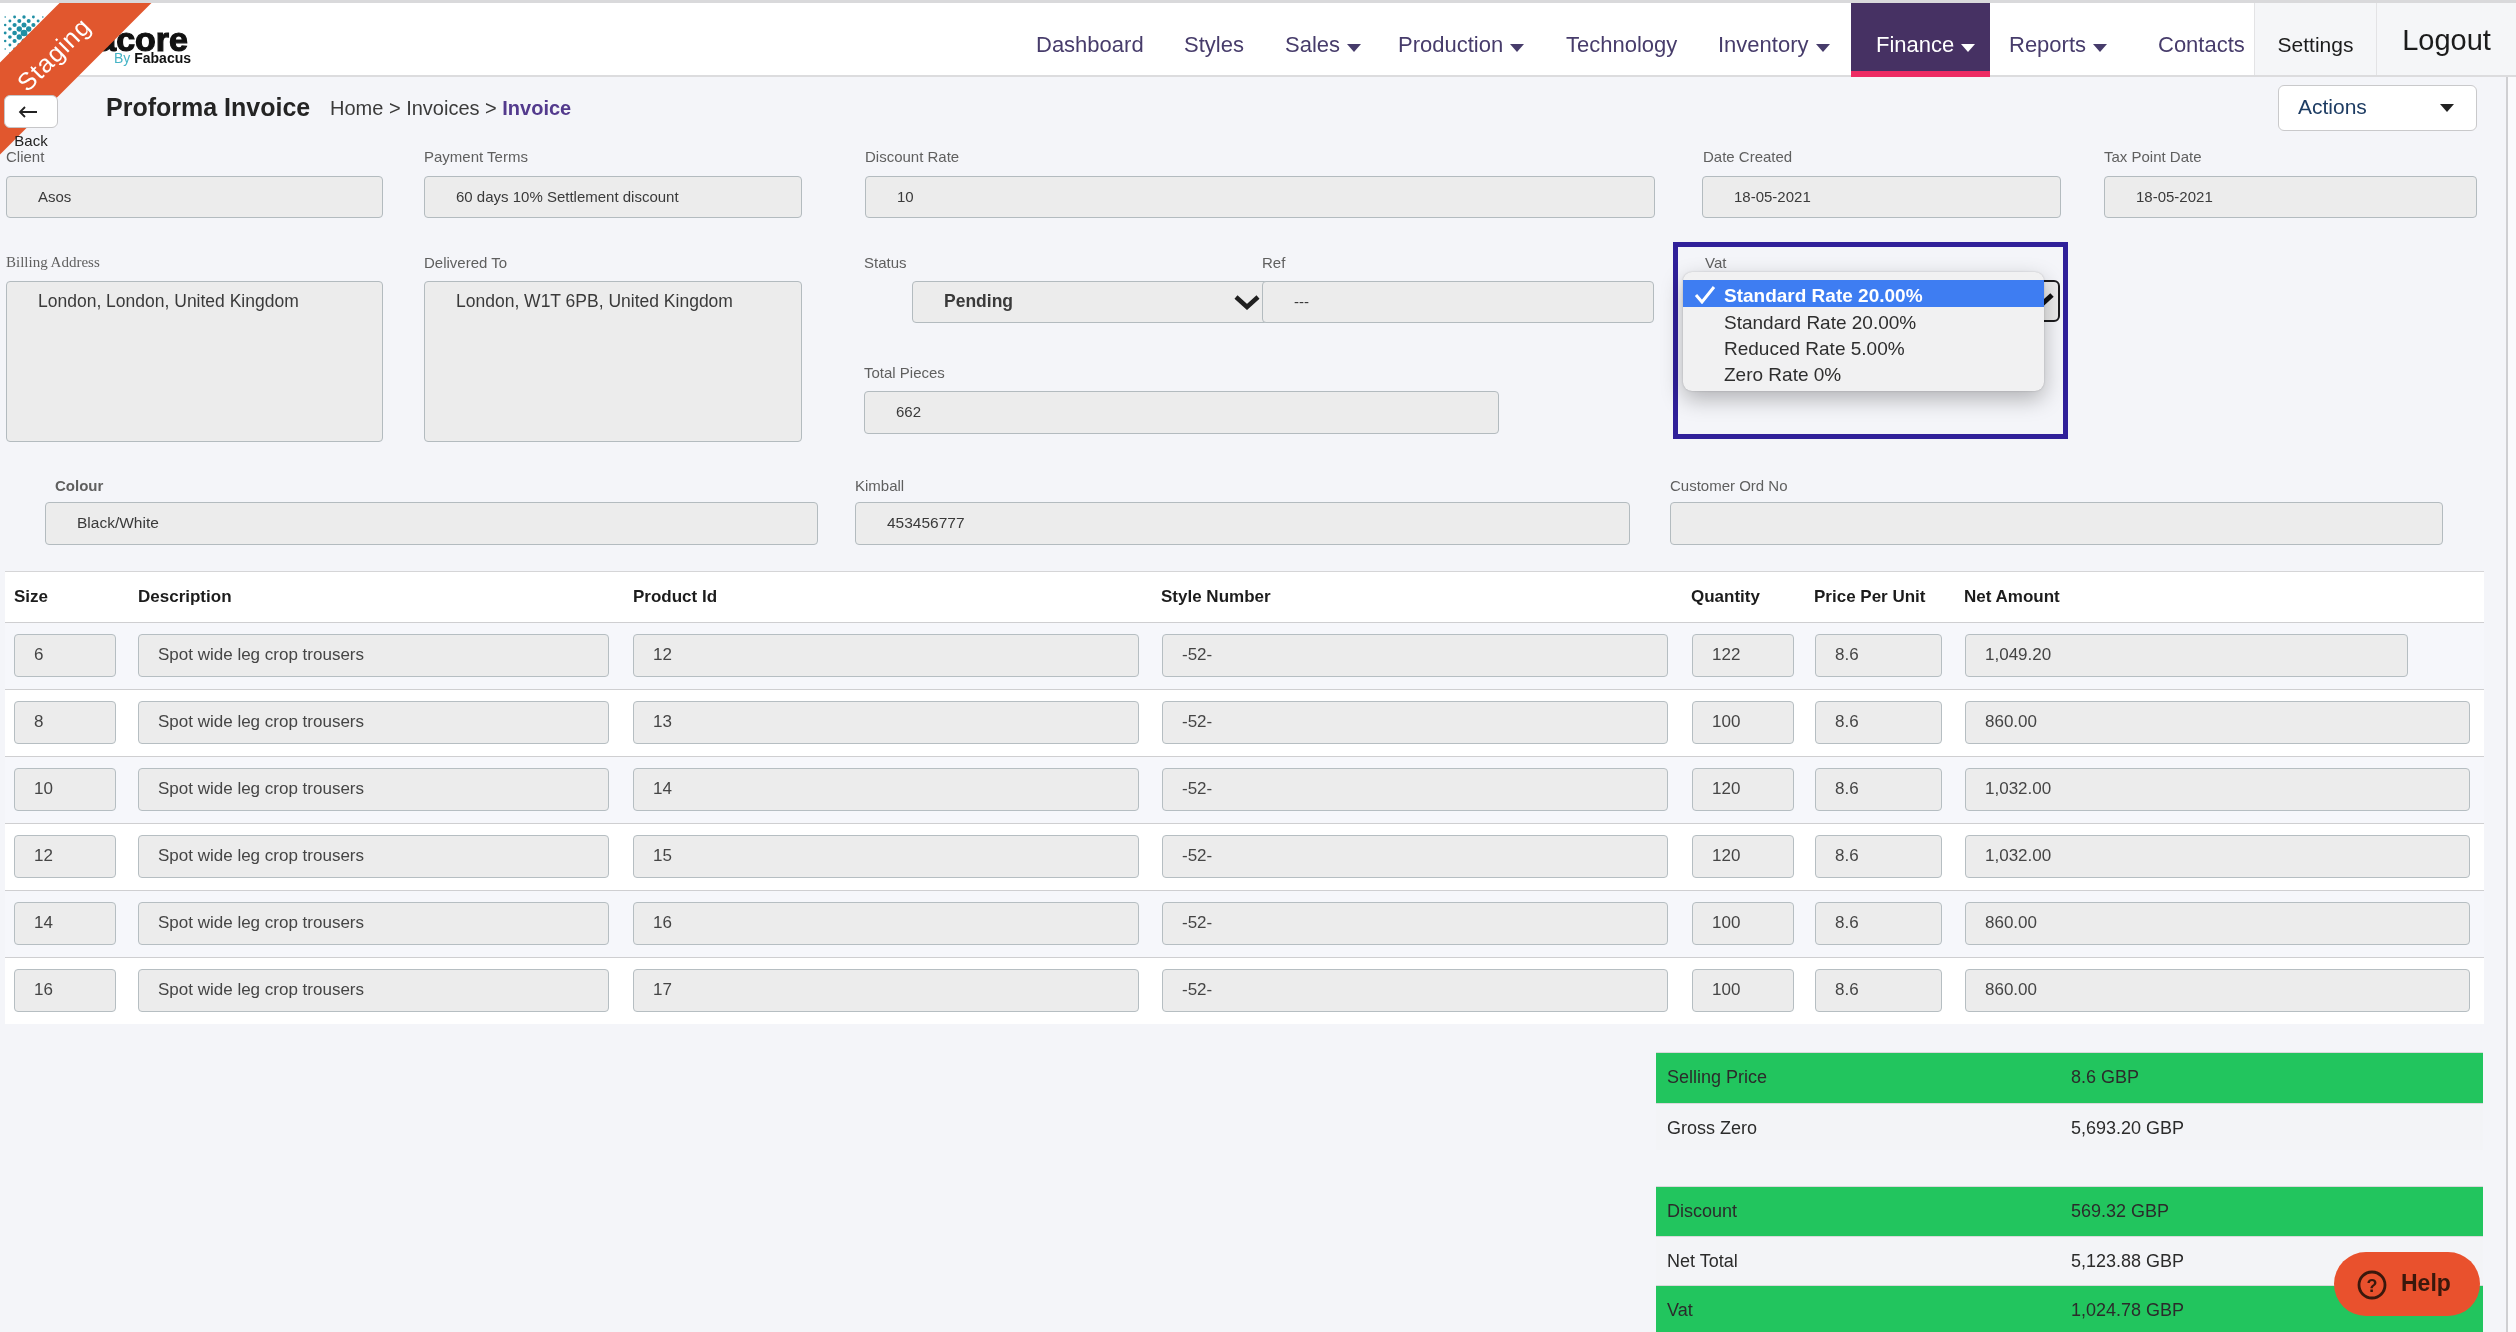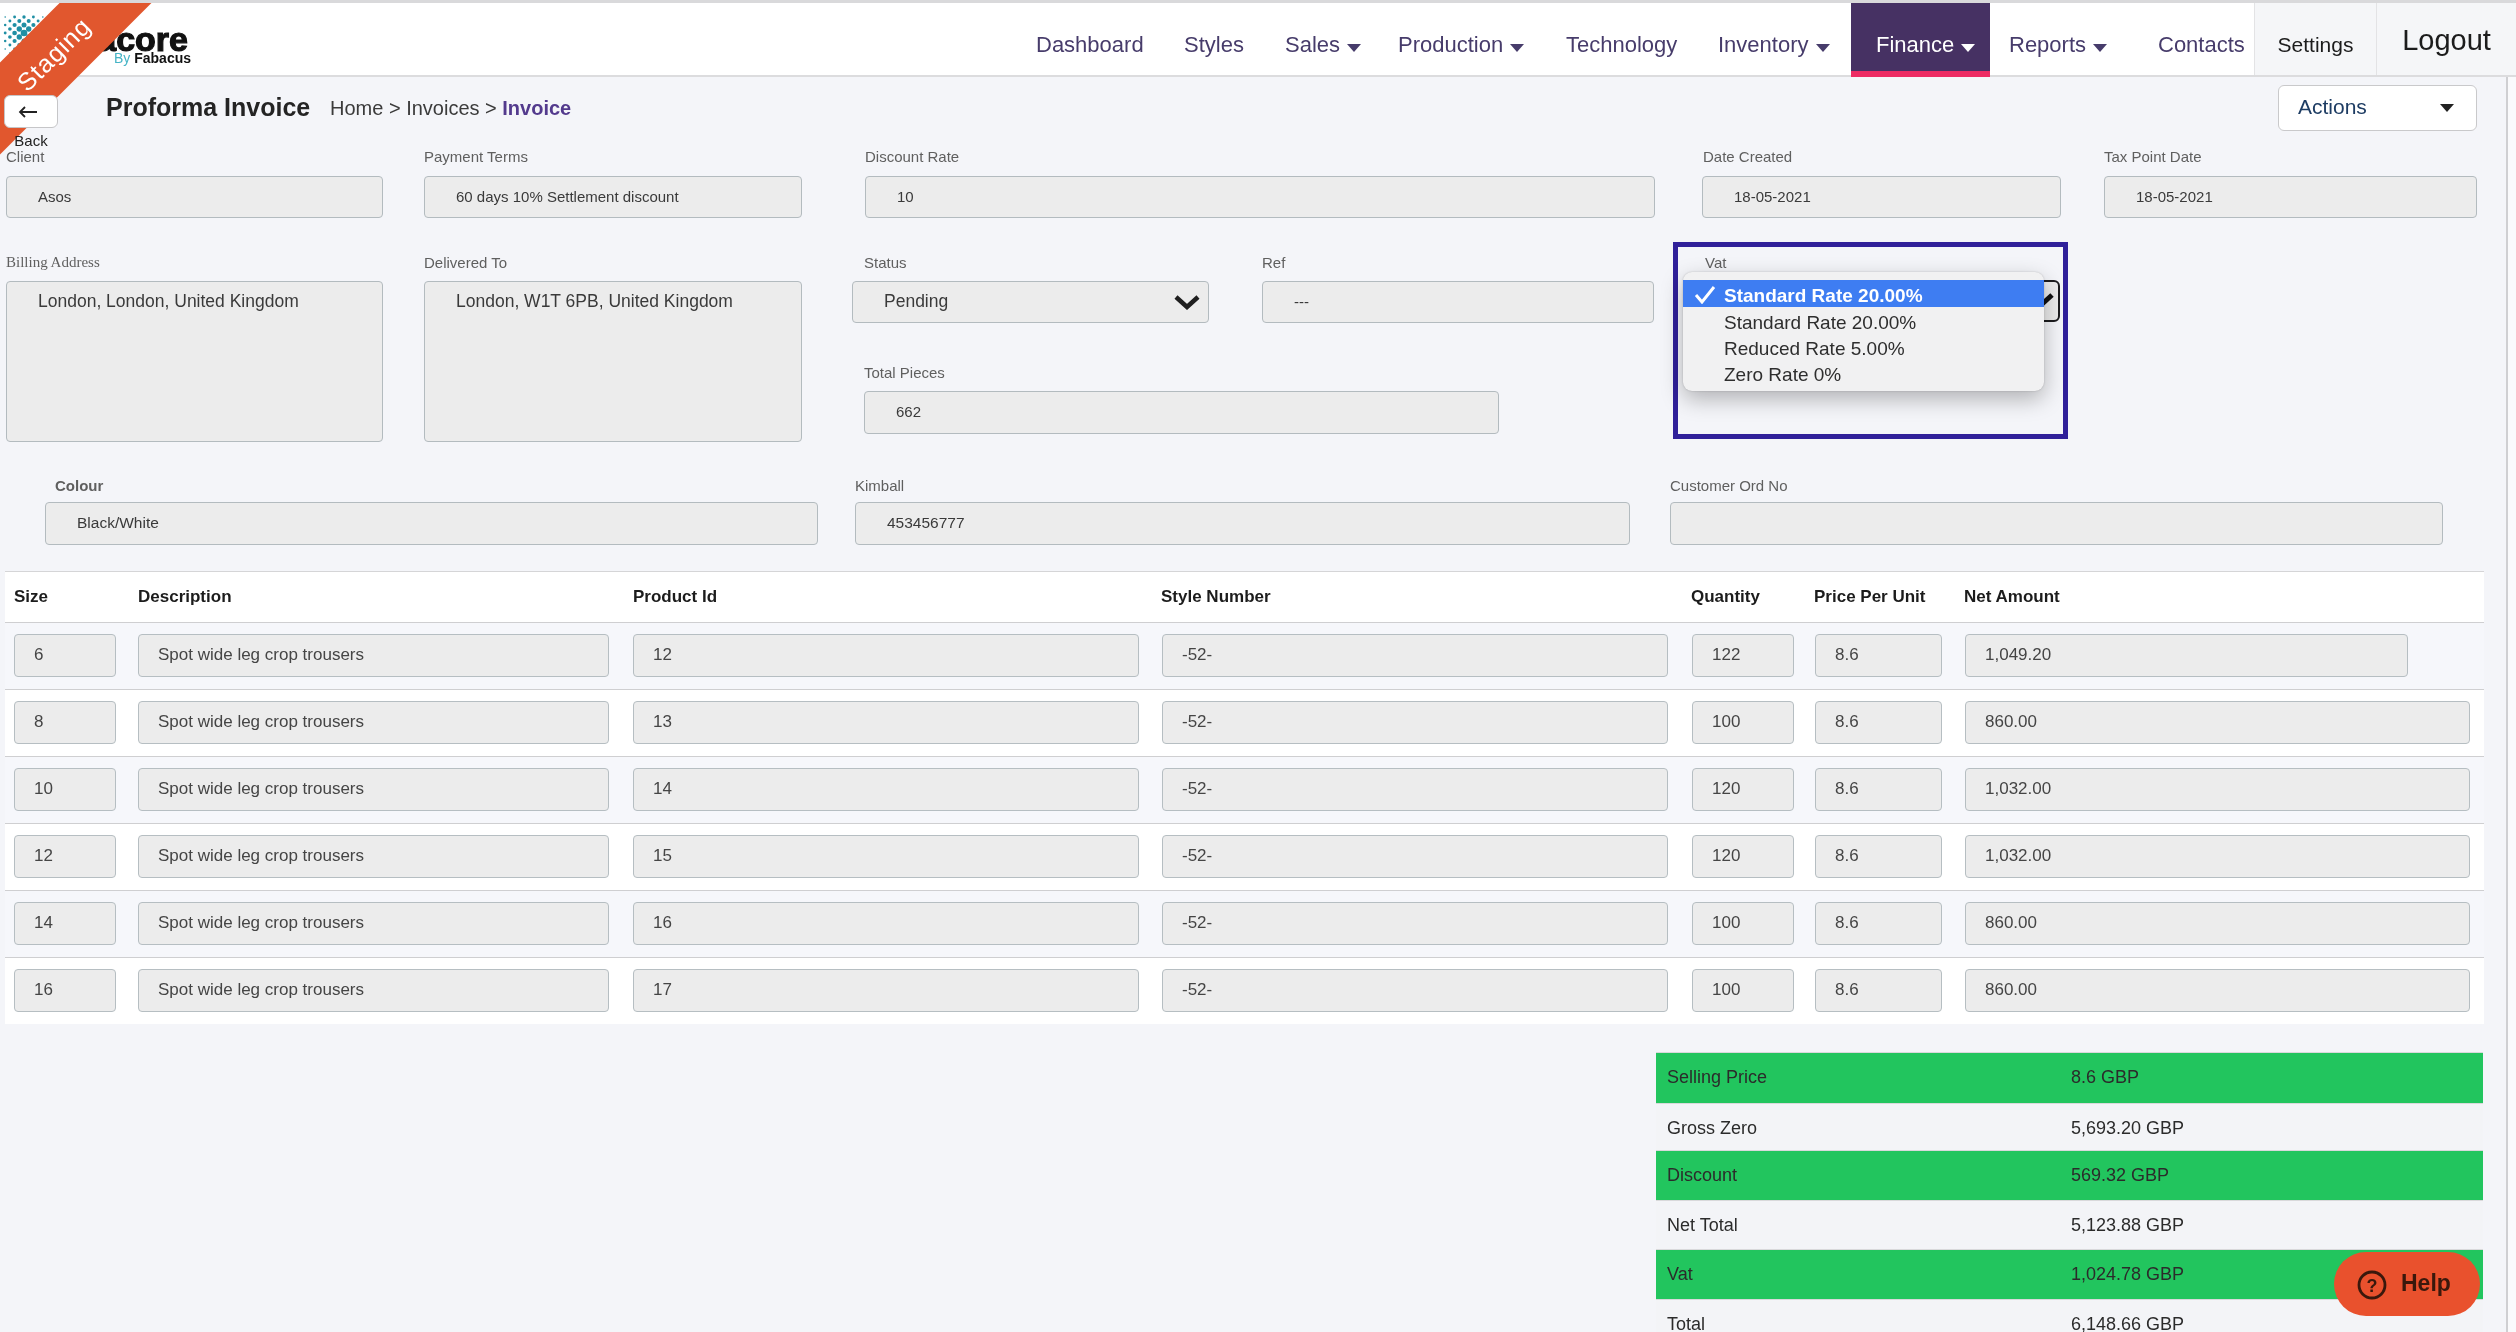--- a/index.html
+++ b/index.html
@@ -152,21 +152,21 @@
 <div class="inp inp1" style="left:865px; top:176px; width:790px;">10</div>
 <div class="inp inp1" style="left:1702px; top:176px; width:359px;">18-05-2021</div>
 <div class="inp inp1" style="left:2104px; top:176px; width:373px;">18-05-2021</div>
 
 <div class="lbl" style="left:6px; top:254px;font-family:Liberation Serif, serif;">Billing Address</div>
 <div class="lbl" style="left:424px; top:254px;">Delivered To</div>
 <div class="lbl" style="left:864px; top:254px;">Status</div>
 <div class="lbl" style="left:1262px; top:254px;">Ref</div>
 <div class="inp tarea" style="left:6px; top:281px; width:377px;">London, London, United Kingdom</div>
 <div class="inp tarea" style="left:424px; top:281px; width:378px;">London, W1T 6PB, United Kingdom</div>
-<div class="inp sel" style="left:852px; top:281px; width:357px;">Pending<svg class="chev" style="right:8px;" viewBox="0 0 26 16">
+<div class="inp sel" style="left:912px; top:281px; width:357px;font-weight:bold;">Pending<svg class="chev" style="right:8px;" viewBox="0 0 26 16">
       <path d="M2 3 L13 13 L24 3" stroke="#1f1f1f" stroke-width="4.5" fill="none"></path>
     </svg></div>
 <div class="inp inp1" style="left:1262px; top:281px; width:392px;">---</div>
 <div class="lbl" style="left:864px; top:364px;">Total Pieces</div>
 <div class="inp" style="left:864px; top:391px; width:635px; height:43px; line-height:40px;">662</div>
 
 <div id="vatbox"></div>
 <div class="lbl" style="left:1705px; top:254px;">Vat</div>
 <div id="vatsel">
     <svg class="chev" style="right:4px; top:10px;" viewBox="0 0 26 16">
@@ -259,21 +259,21 @@
 
 <div id="summary">
     <div class="srow" style="height:51px;">
       <span class="sl">Selling Price</span>
       <span class="sv">8.6 GBP</span>
     </div>
     <div class="srow alt" style="height:47px;">
       <span class="sl">Gross Zero</span>
       <span class="sv">5,693.20 GBP</span>
     </div>
-    <div class="srow" style="height:50px;">
+    <div class="srow" style="height:50px;margin-top:36px;">
       <span class="sl">Discount</span>
       <span class="sv">569.32 GBP</span>
     </div>
     <div class="srow alt" style="height:49px;">
       <span class="sl">Net Total</span>
       <span class="sv">5,123.88 GBP</span>
     </div>
     <div class="srow" style="height:50px;">
       <span class="sl">Vat</span>
       <span class="sv">1,024.78 GBP</span>

